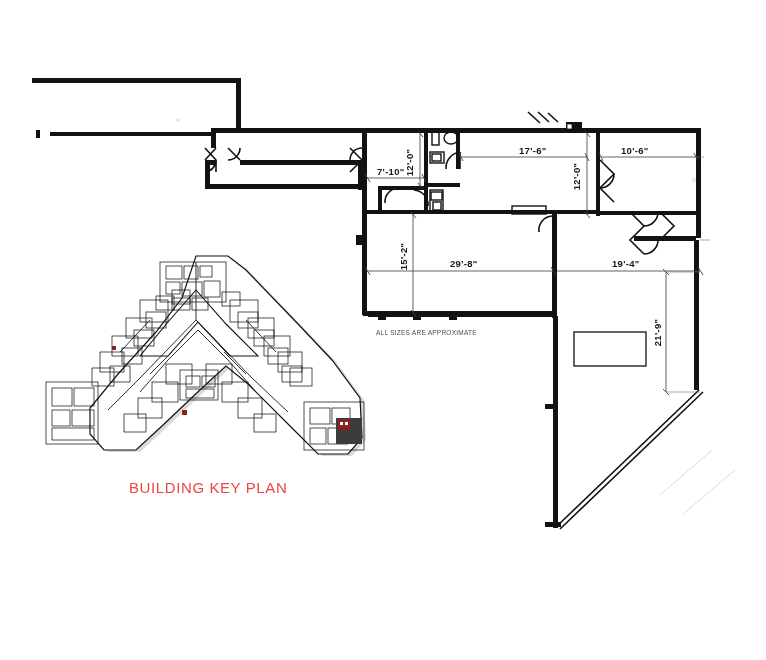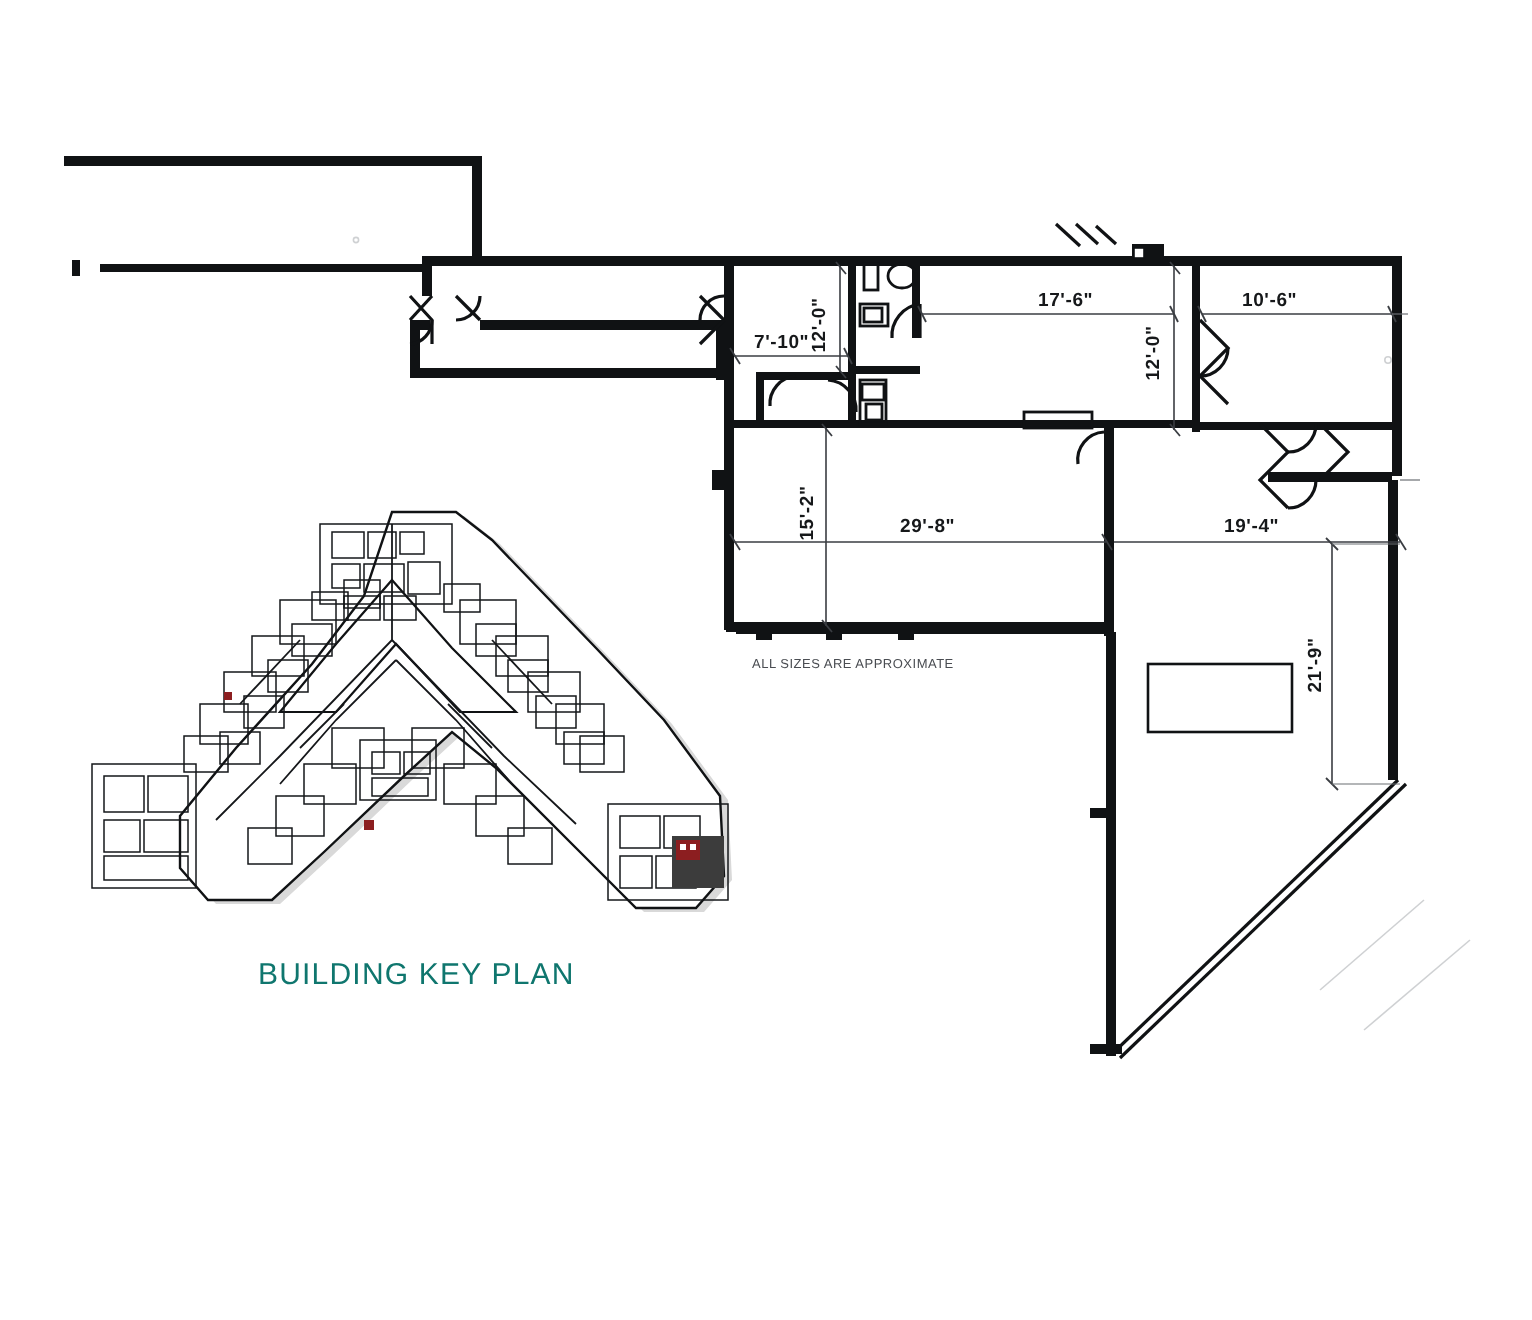--- a/index.html
+++ b/index.html
@@ -44,21 +44,21 @@
     font-size: 6.5px;
     letter-spacing: 0.25px;
     color: #4a4d52;
     white-space: nowrap;
   }
   .key-title {
     position: absolute;
     font-family: "Liberation Sans", sans-serif;
     font-size: 15px;
     letter-spacing: 0.6px;
-    color: #0f766e;
+    color: #ef4444;
     white-space: nowrap;
   }
 </style>
 </head>
 <body>
 
 <div id="page">
 
   <svg id="plan-svg" viewBox="0 0 766 660">
 

